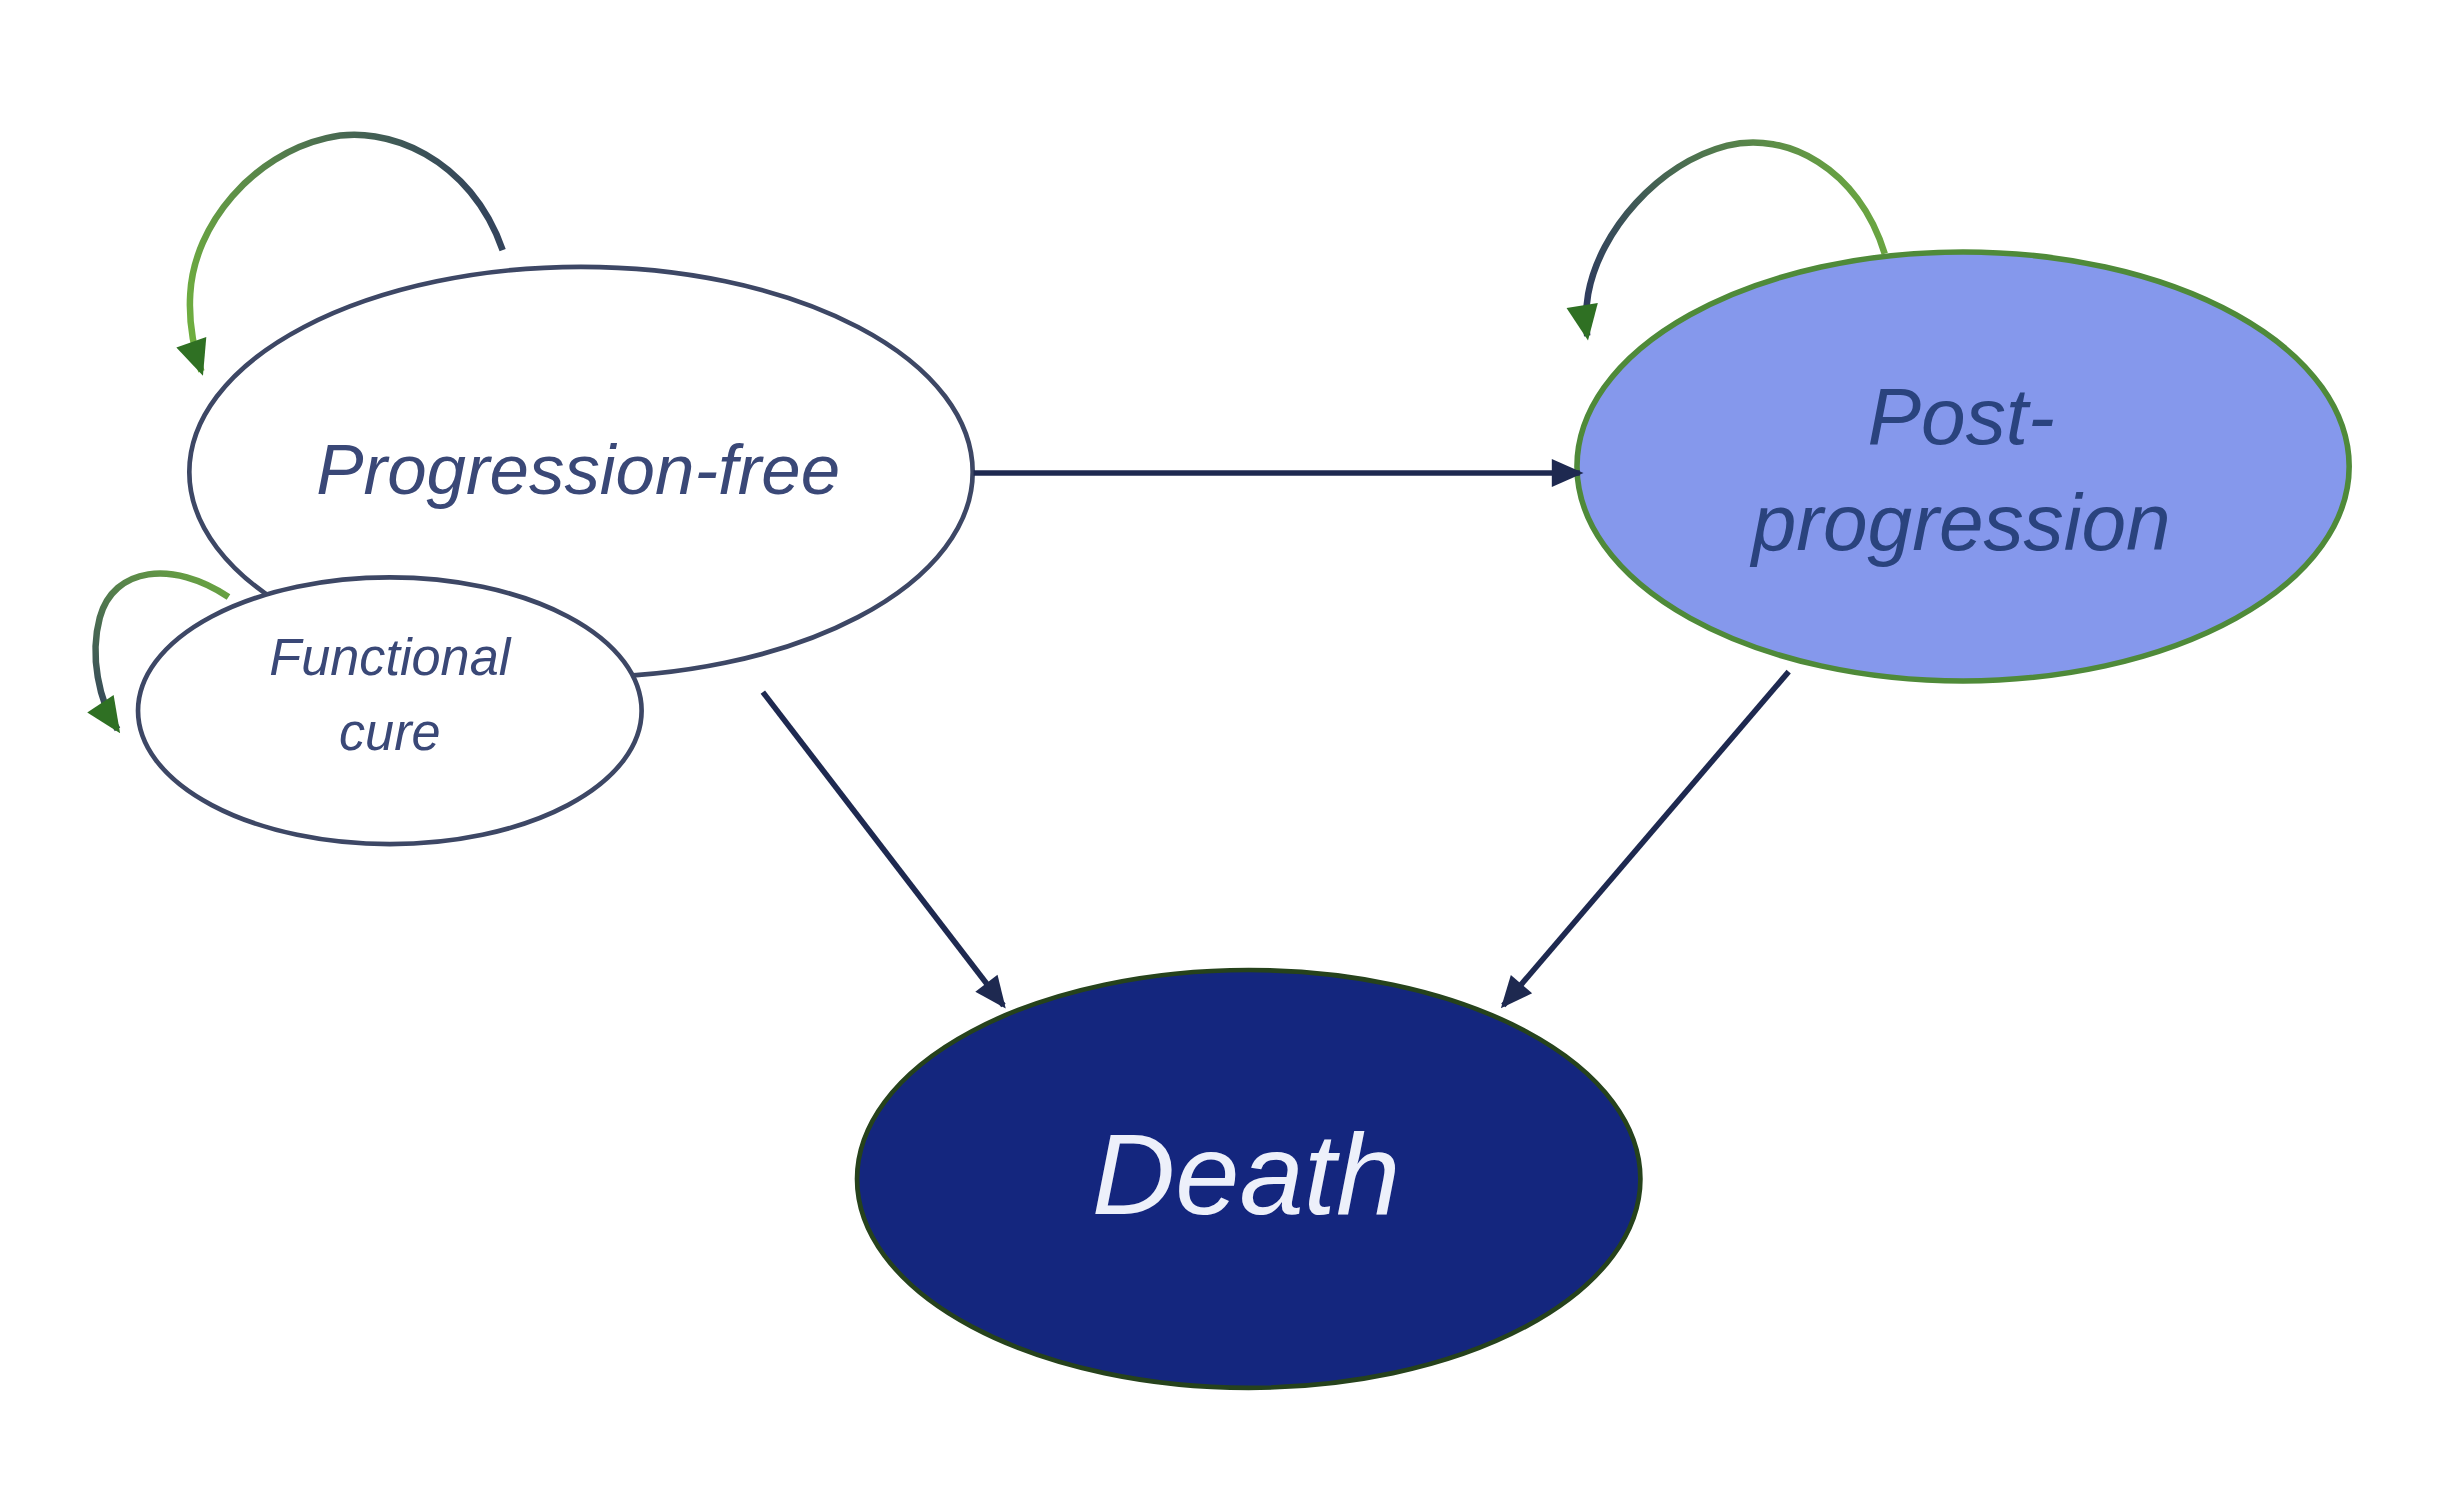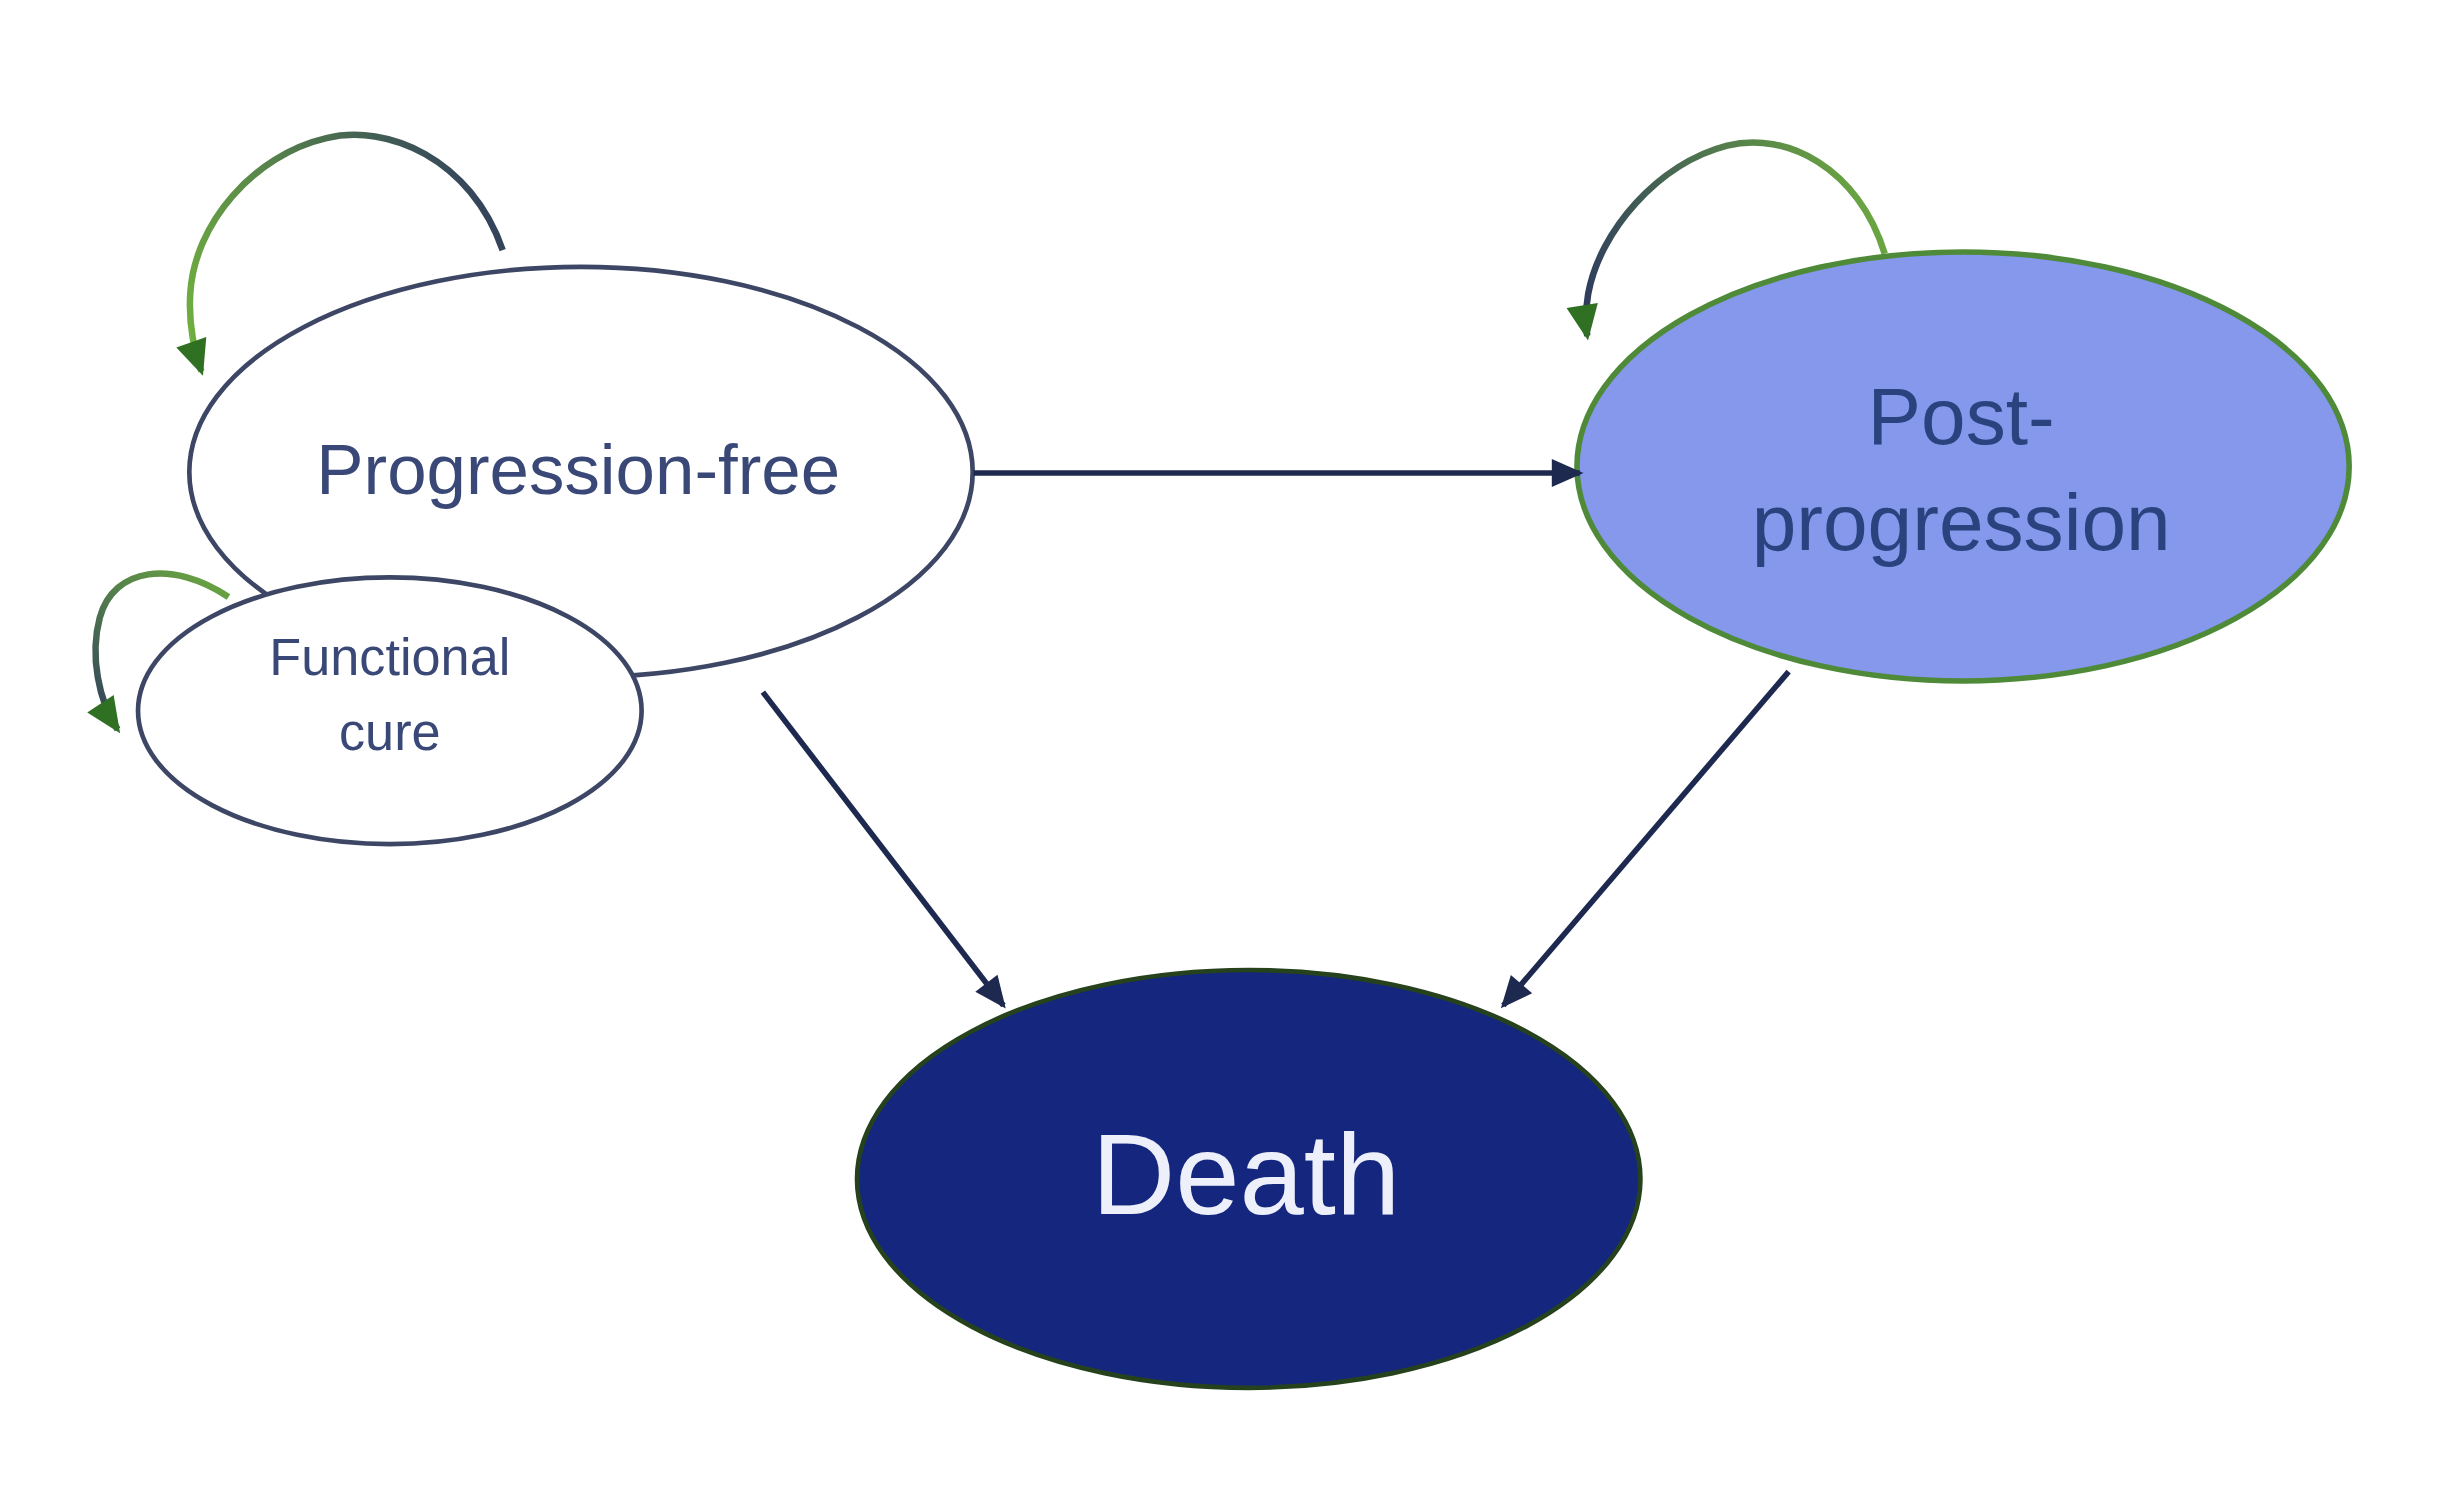--- a/index.html
+++ b/index.html
@@ -7,20 +7,21 @@
     margin: 0;
     padding: 0;
     background: #FFFFFF;
   }
   .canvas {
     position: relative;
     width: 2462px;
     height: 1512px;
     background: #FFFFFF;
     overflow: hidden;
+    font-style: italic;
   }
   .canvas svg {
     display: block;
     width: 100%;
     height: 100%;
   }
   text {
     font-family: "Liberation Sans", "DejaVu Sans", sans-serif;
     text-anchor: middle;
   }

